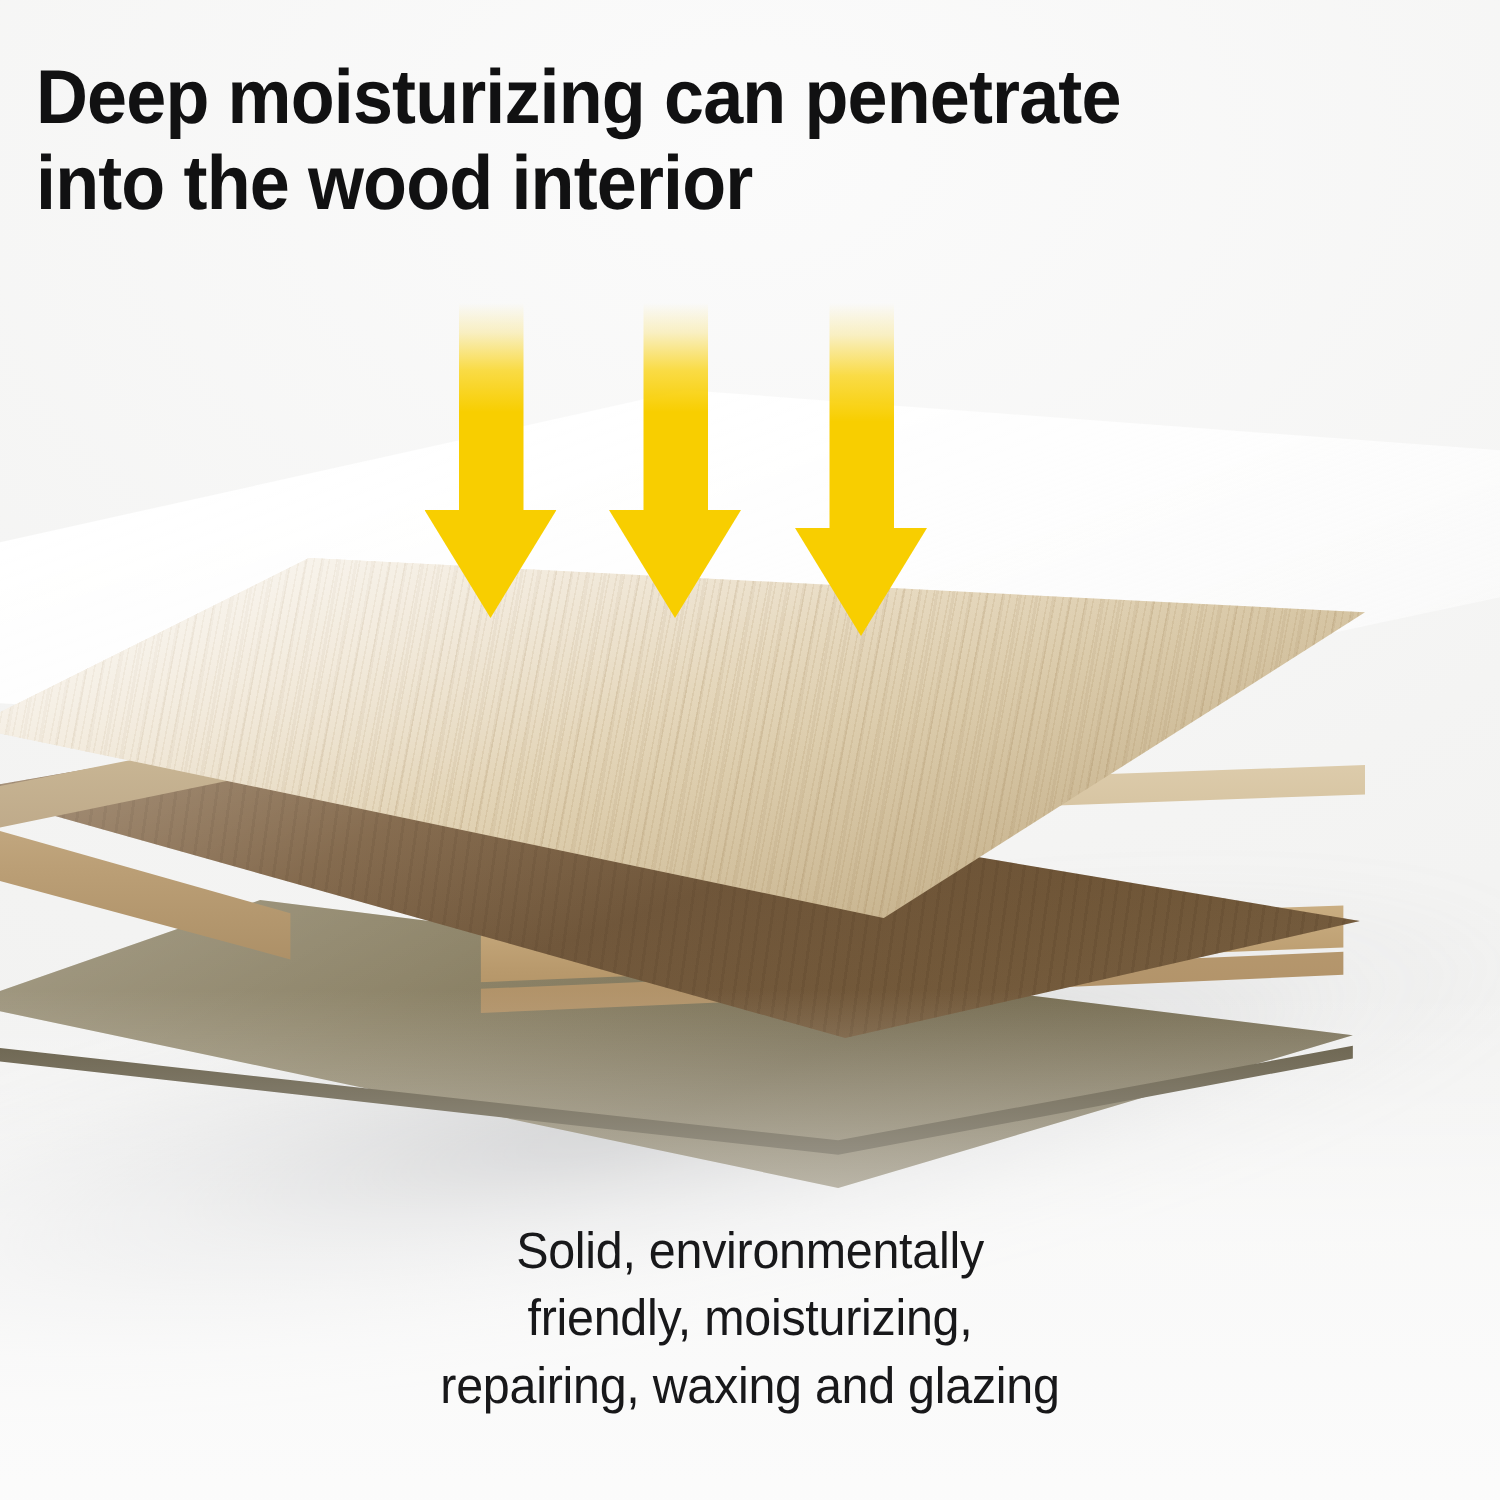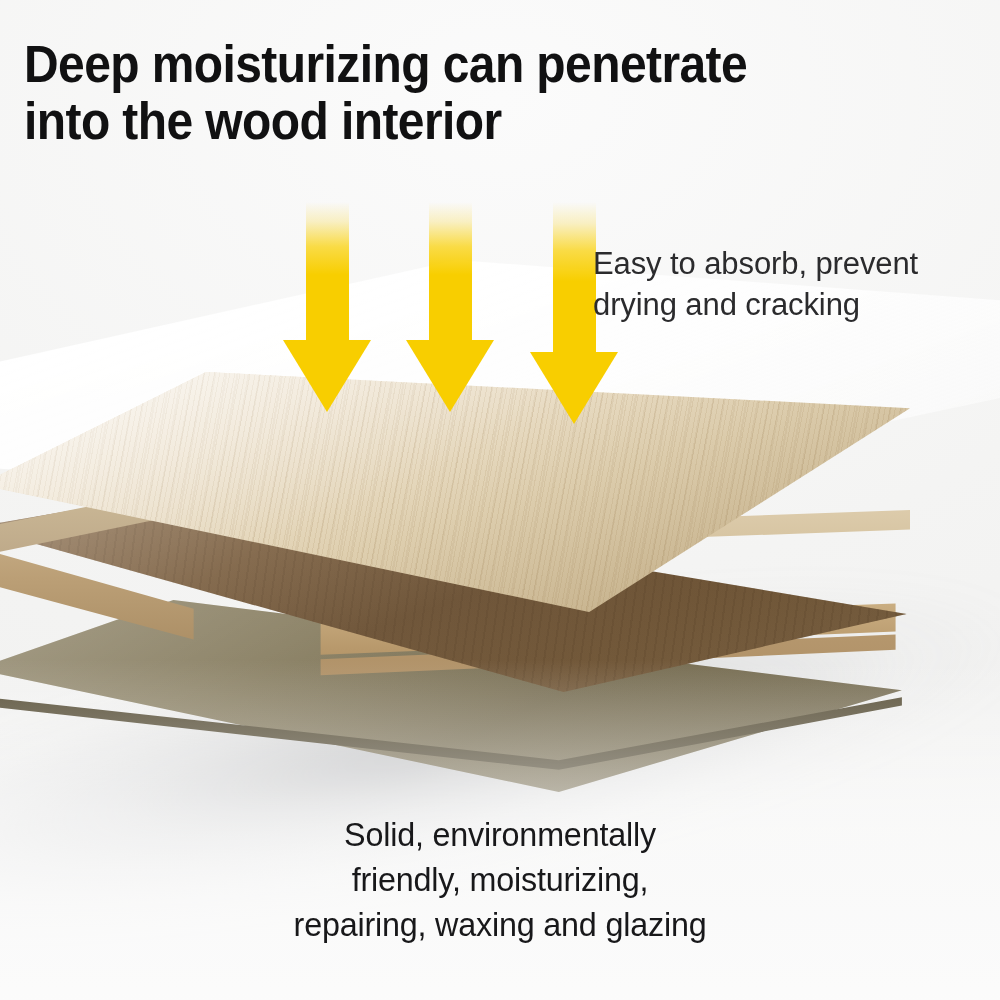--- a/index.html
+++ b/index.html
@@ -303,19 +303,17 @@
     <div class="arrow" id="arrow-2" style="left: 530px; top: 0px; width: 88px; height: 1000px;">
       <div class="shaft" style="top: 202px; height: 152px;"></div>
       <div class="head" style="top: 352px; height: 72px; background: rgb(248, 206, 0);"></div>
     </div>
   </div>
 
   <div class="bg-bottom-fade"></div>
 
   <div class="headline">Deep moisturizing can penetrate
 into the wood interior</div>
-  <div class="side-caption">Easy to absorb, prevent
-drying and cracking</div>
   <div class="bottom-caption">Solid, environmentally
 friendly, moisturizing,
 repairing, waxing and glazing</div>
 
 </div>
 
 </body></html>

